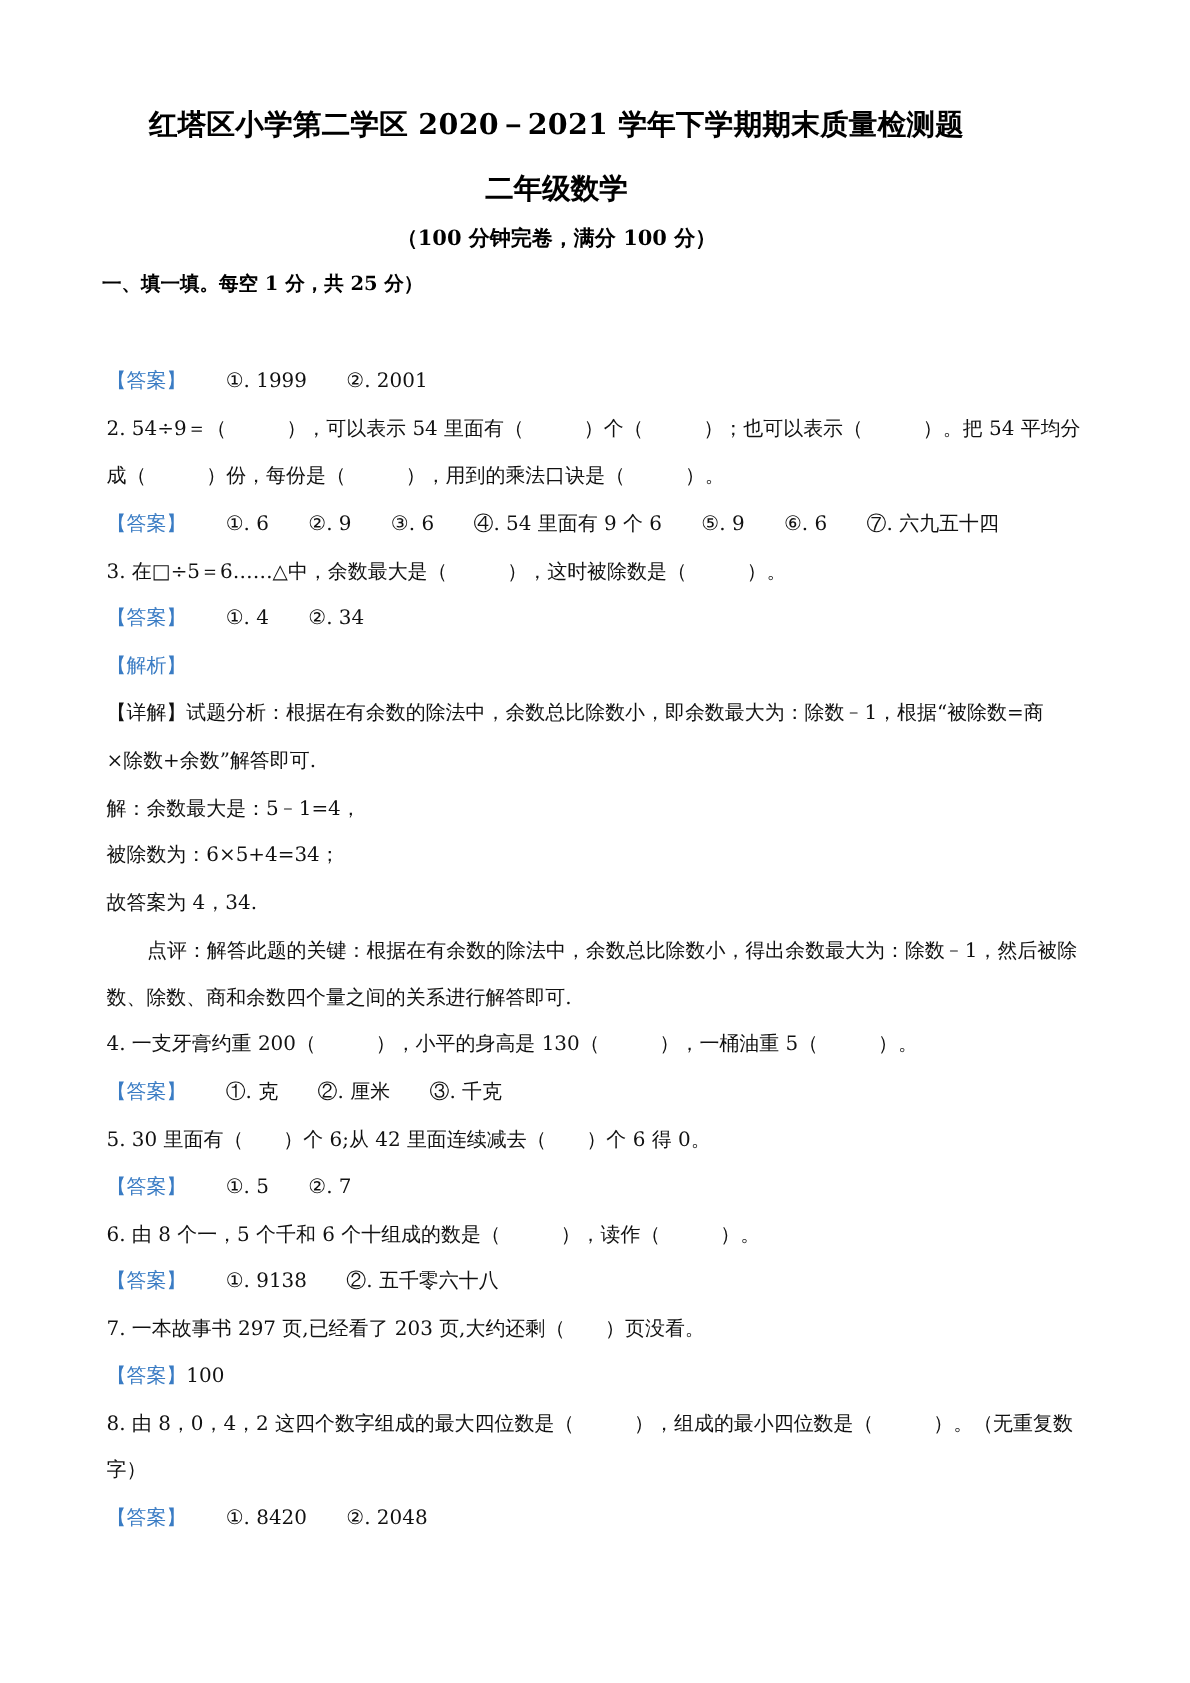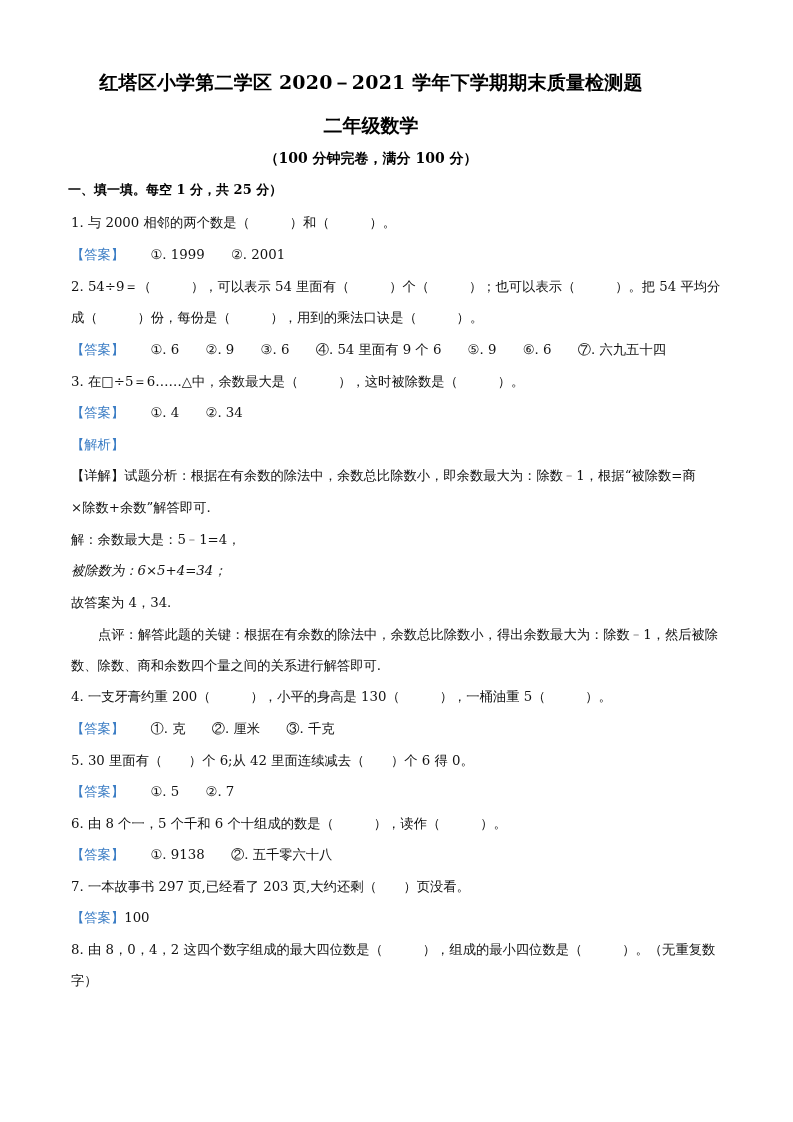--- a/index.html
+++ b/index.html
@@ -20,21 +20,20 @@
 <body>
 
 <div class="page">
 
   <div class="title t1">红塔区小学第二学区 2020－2021 学年下学期期末质量检测题</div>
   <div class="title t2">二年级数学</div>
   <div class="title t3">（100 分钟完卷，满分 100 分）</div>
 
   <div class="line section" style="top:181px; left:68px;">一、填一填。每空 1 分，共 25 分）</div>
 
-  <div class="line" style="top:214px;">1. 与 2000 相邻的两个数是（　　　）和（　　　）。</div>
   <div class="line" style="top:246px;">
     <span class="tag">【答案】</span>
     <span class="ans-item">①. 1999</span>
     <span class="ans-item">②. 2001</span>
   </div>
 
   <div class="line" style="top:278px;">2. 54÷9＝（　　　），可以表示 54 里面有（　　　）个（　　　）；也可以表示（　　　）。把 54 平均分</div>
   <div class="line" style="top:309px;">成（　　　）份，每份是（　　　），用到的乘法口诀是（　　　）。</div>
   <div class="line" style="top:341px;">
     <span class="tag">【答案】</span>
@@ -54,21 +53,21 @@
     <span class="ans-item">②. 34</span>
   </div>
   <div class="line" style="top:436px;">
     <span class="tag-inline">【解析】</span>
   </div>
   <div class="line" style="top:467px;">
     <span>【详解】</span><span>试题分析：根据在有余数的除法中，余数总比除数小，即余数最大为：除数﹣1，根据“被除数=商</span>
   </div>
   <div class="line" style="top:499px;">×除数+余数”解答即可.</div>
   <div class="line" style="top:531px;">解：余数最大是：5﹣1=4，</div>
-  <div class="line" style="top:562px;font-style:italic;">被除数为：6×5+4=34；</div>
+  <div class="line" style="top:562px;">被除数为：6×5+4=34；</div>
   <div class="line" style="top:594px;">故答案为 4，34.</div>
   <div class="line" style="top:626px;margin-left:27px;">点评：解答此题的关键：根据在有余数的除法中，余数总比除数小，得出余数最大为：除数﹣1，然后被除</div>
   <div class="line" style="top:657px;">数、除数、商和余数四个量之间的关系进行解答即可.</div>
 
   <div class="line" style="top:688px;">4. 一支牙膏约重 200（　　　），小平的身高是 130（　　　），一桶油重 5（　　　）。</div>
   <div class="line" style="top:720px;">
     <span class="tag">【答案】</span>
     <span class="ans-item">①. 克</span>
     <span class="ans-item">②. 厘米</span>
     <span class="ans-item">③. 千克</span>
@@ -88,14 +87,19 @@
     <span class="ans-item">②. 五千零六十八</span>
   </div>
 
   <div class="line" style="top:878px;">7. 一本故事书 297 页,已经看了 203 页,大约还剩（　　）页没看。</div>
   <div class="line" style="top:909px;">
     <span class="tag-inline">【答案】</span><span>100</span>
   </div>
 
   <div class="line" style="top:941px;">8. 由 8，0，4，2 这四个数字组成的最大四位数是（　　　），组成的最小四位数是（　　　）。（无重复数</div>
   <div class="line" style="top:972px;">字）</div>
+  <div class="line" style="top:1004px;">
+    <span class="tag">【答案】</span>
+    <span class="ans-item">①. 8420</span>
+    <span class="ans-item">②. 2048</span>
+  </div>
 
 </div>
 
 </body></html>

